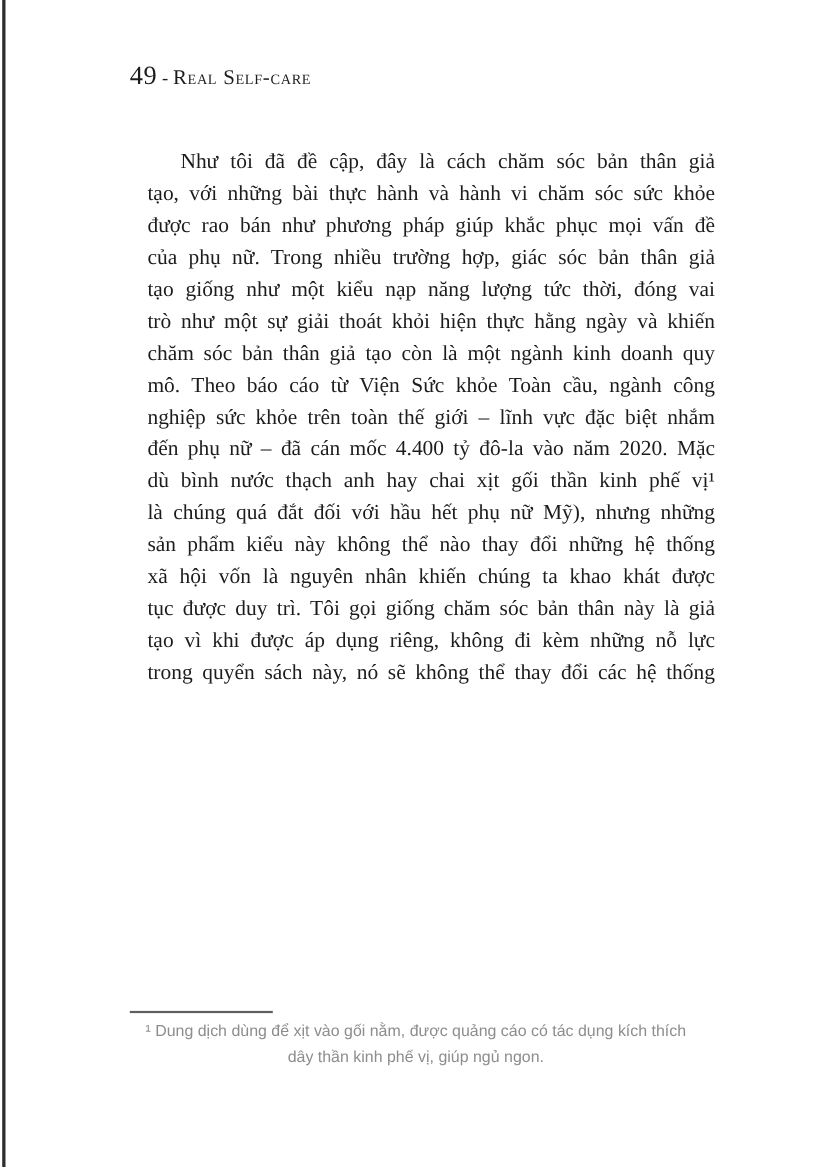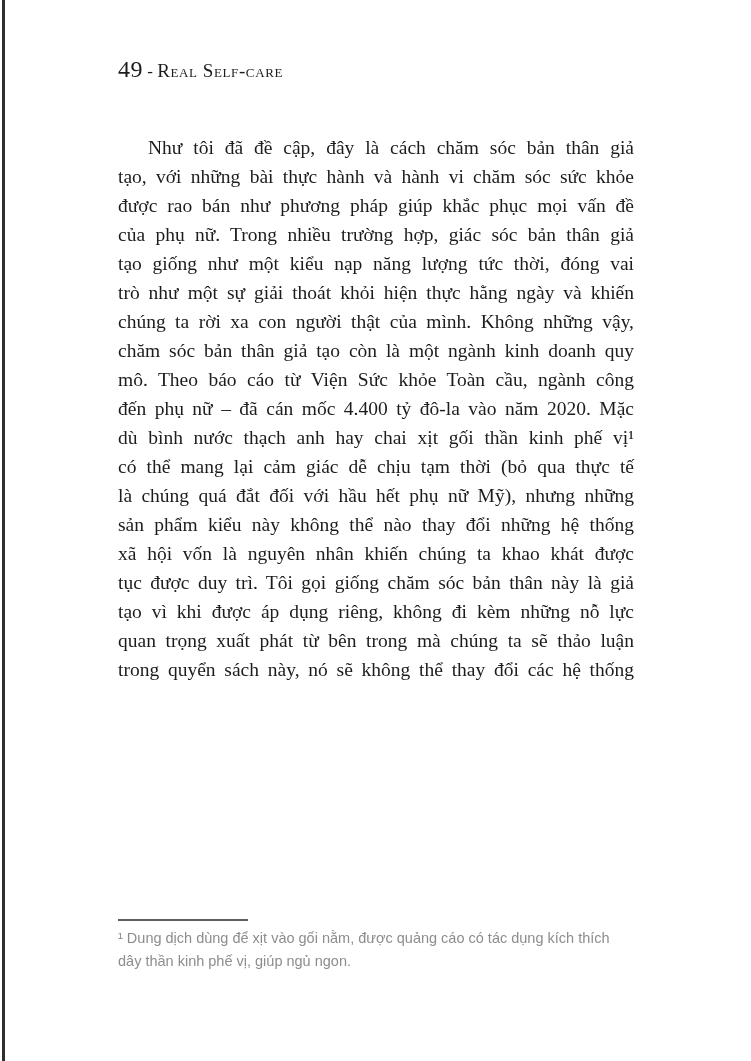--- a/index.html
+++ b/index.html
@@ -37,21 +37,21 @@
   .header-sep {
     font-size: 17px;
   }
   .running-title {
     font-variant: small-caps;
     font-size: 19px;
     letter-spacing: 0.6px;
   }
   .body-text {
     position: absolute;
-    left: 118px; top: 133px;
+    left: 134px; top: 133px;
     width: 516px;
     font-size: 19.5px;
     line-height: 29px;
     color: var(--text-color);
   }
   .line {
     text-align: justify;
     text-align-last: justify;
   }
   .line-first { text-indent: 30px; }
@@ -64,49 +64,47 @@
   }
   .footnote {
     position: absolute;
     left: 118px; top: 927px;
     width: 520px;
     font-family: "Liberation Sans", sans-serif;
     font-size: 14.5px;
     line-height: 23px;
     color: var(--footnote-color);
   }
-  .fn-line { white-space: nowrap; }
+  .fn-line { white-space: nowrap; text-align: center; }
 </style>
 </head>
 <body>
 
 <div class="page-border-left"></div>
 
 <div class="page-header"><span class="page-num">49</span><span class="header-sep"> - </span><span class="running-title">Real Self-care</span>
 </div>
 
 <div class="body-text">
     <div class="line line-first">Như tôi đã đề cập, đây là cách chăm sóc bản thân giả</div>
     <div class="line">tạo, với những bài thực hành và hành vi chăm sóc sức khỏe</div>
     <div class="line">được rao bán như phương pháp giúp khắc phục mọi vấn đề</div>
     <div class="line">của phụ nữ. Trong nhiều trường hợp, giác sóc bản thân giả</div>
     <div class="line">tạo giống như một kiểu nạp năng lượng tức thời, đóng vai</div>
     <div class="line">trò như một sự giải thoát khỏi hiện thực hằng ngày và khiến</div>
-    <div class="line">chúng ta rời xa con người thật của mình. Không những vậy,</div>
     <div class="line">chăm sóc bản thân giả tạo còn là một ngành kinh doanh quy</div>
     <div class="line">mô. Theo báo cáo từ Viện Sức khỏe Toàn cầu, ngành công</div>
+    <div class="line">nghiệp sức khỏe trên toàn thế giới – lĩnh vực đặc biệt nhắm</div>
     <div class="line">đến phụ nữ – đã cán mốc 4.400 tỷ đô-la vào năm 2020. Mặc</div>
     <div class="line">dù bình nước thạch anh hay chai xịt gối thần kinh phế vị¹</div>
-    <div class="line">có thể mang lại cảm giác dễ chịu tạm thời (bỏ qua thực tế</div>
     <div class="line">là chúng quá đắt đối với hầu hết phụ nữ Mỹ), nhưng những</div>
     <div class="line">sản phẩm kiểu này không thể nào thay đổi những hệ thống</div>
     <div class="line">xã hội vốn là nguyên nhân khiến chúng ta khao khát được</div>
     <div class="line">tục được duy trì. Tôi gọi giống chăm sóc bản thân này là giả</div>
     <div class="line">tạo vì khi được áp dụng riêng, không đi kèm những nỗ lực</div>
-    <div class="line">quan trọng xuất phát từ bên trong mà chúng ta sẽ thảo luận</div>
     <div class="line">trong quyển sách này, nó sẽ không thể thay đổi các hệ thống</div>
   </div>
 
 <div class="footnote-rule"></div>
 
 <div class="footnote">
     <div class="fn-line">¹ Dung dịch dùng để xịt vào gối nằm, được quảng cáo có tác dụng kích thích</div>
     <div class="fn-line">dây thần kinh phế vị, giúp ngủ ngon.</div>
   </div>
 

